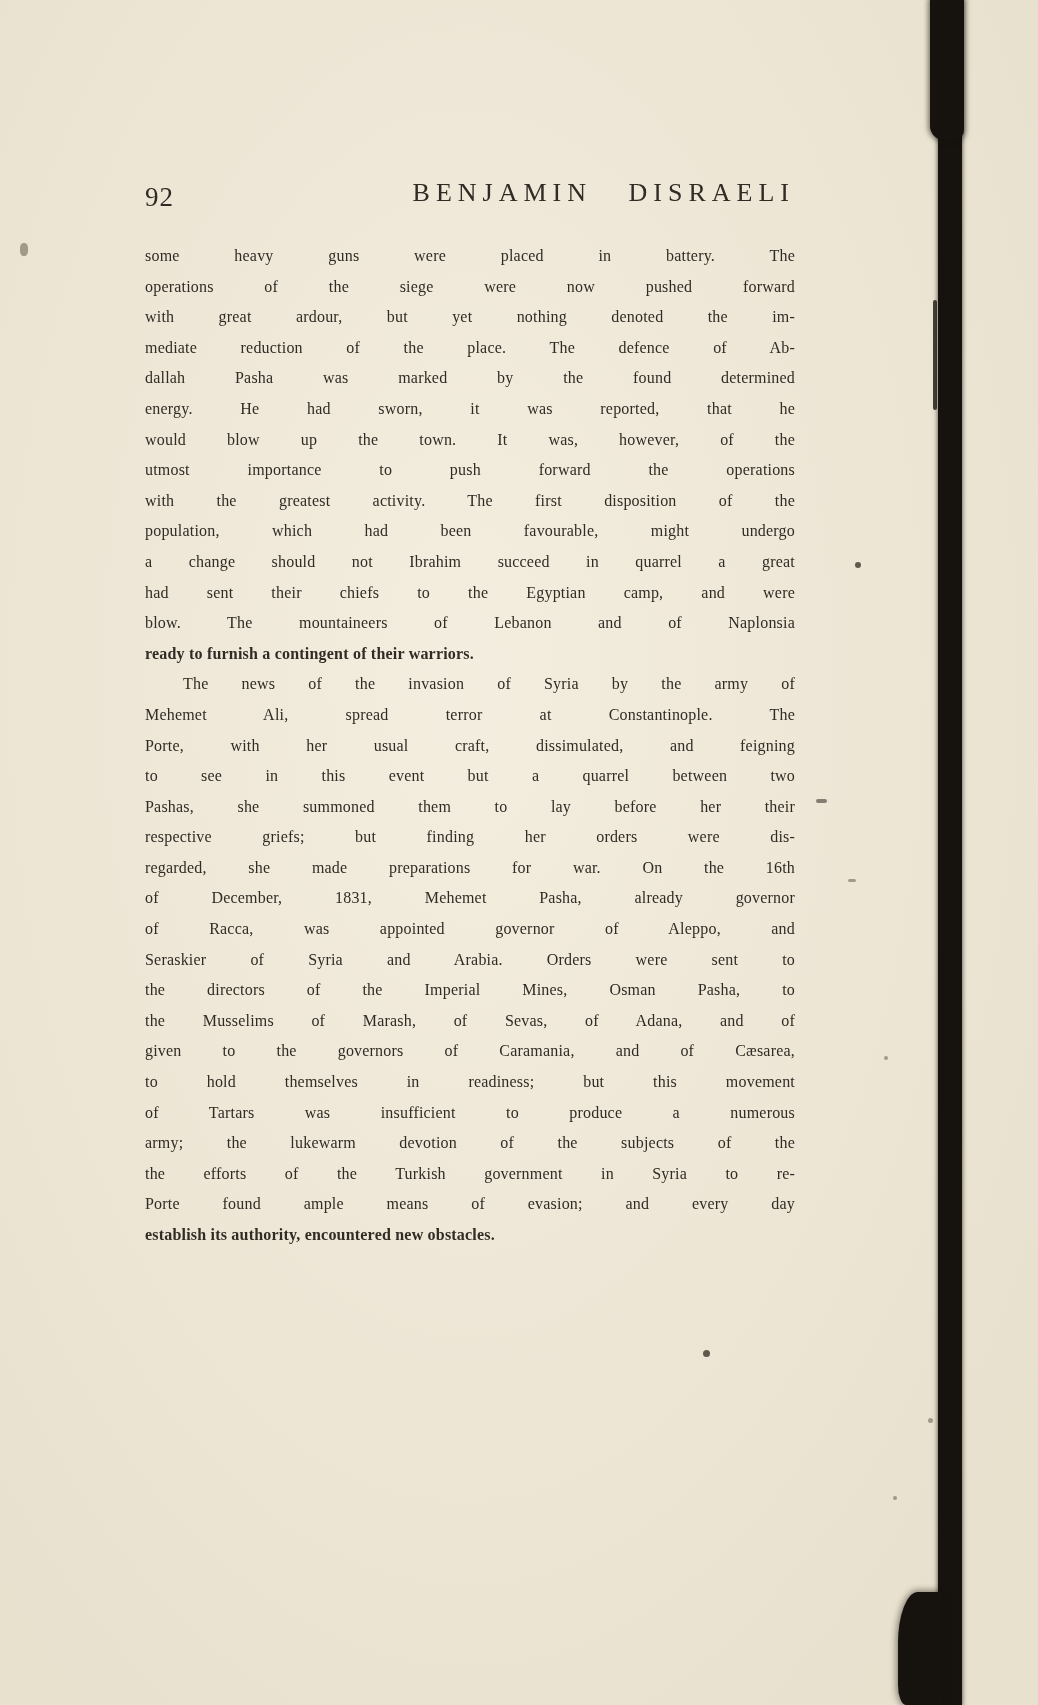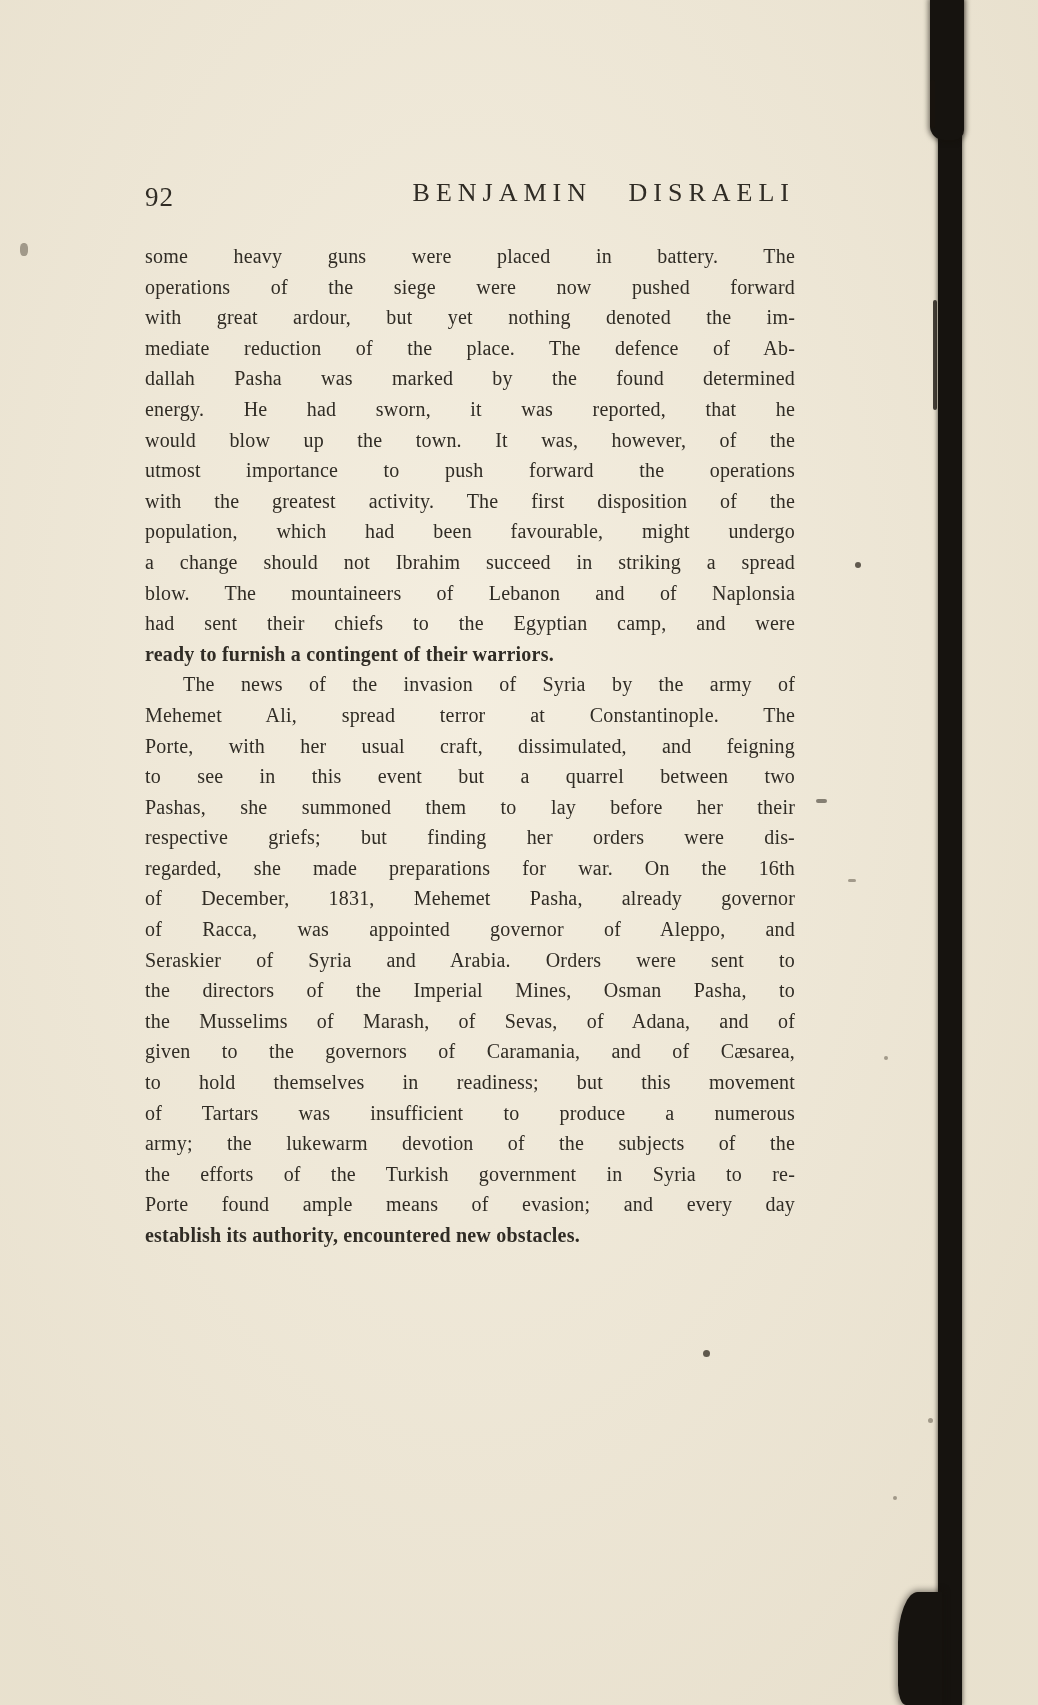--- a/index.html
+++ b/index.html
@@ -31,21 +31,21 @@
   }
   .title{
     text-align:right;
     font-size:26px;
     letter-spacing:6px;
     word-spacing:24px;
     padding-top:2px;
   }
   .body-text{
     position:absolute;top:241px;left:145px;width:650px;
-    font-size:20px;
+    font-size:16px;
     line-height:30.6px;
     letter-spacing:0.2px;
   }
   .paragraph{margin:0;}
   .line{
     text-align:justify;
     text-align-last:justify;
     white-space:normal;
   }
   .line.last{
@@ -97,23 +97,23 @@
         <div class="line">some heavy guns were placed in battery. The</div>
         <div class="line">operations of the siege were now pushed forward</div>
         <div class="line">with great ardour, but yet nothing denoted the im-</div>
         <div class="line">mediate reduction of the place. The defence of Ab-</div>
         <div class="line">dallah Pasha was marked by the found determined</div>
         <div class="line">energy. He had sworn, it was reported, that he</div>
         <div class="line">would blow up the town. It was, however, of the</div>
         <div class="line">utmost importance to push forward the operations</div>
         <div class="line">with the greatest activity. The first disposition of the</div>
         <div class="line">population, which had been favourable, might undergo</div>
-        <div class="line">a change should not Ibrahim succeed in striking a spread</div>
+        <div class="line">a change should not Ibrahim succeed in quarrel a great</div>
+        <div class="line">had sent their chiefs to the Egyptian camp, and were</div>
         <div class="line">blow. The mountaineers of Lebanon and of Naplonsia</div>
-        <div class="line">had sent their chiefs to the Egyptian camp, and were</div>
         <div class="line last">ready to furnish a contingent of their warriors.</div>
       </div>
       <div class="paragraph">
         <div class="line indent">The news of the invasion of Syria by the army of</div>
         <div class="line">Mehemet Ali, spread terror at Constantinople. The</div>
         <div class="line">Porte, with her usual craft, dissimulated, and feigning</div>
         <div class="line">to see in this event but a quarrel between two</div>
         <div class="line">Pashas, she summoned them to lay before her their</div>
         <div class="line">respective griefs; but finding her orders were dis-</div>
         <div class="line">regarded, she made preparations for war. On the 16th</div>

